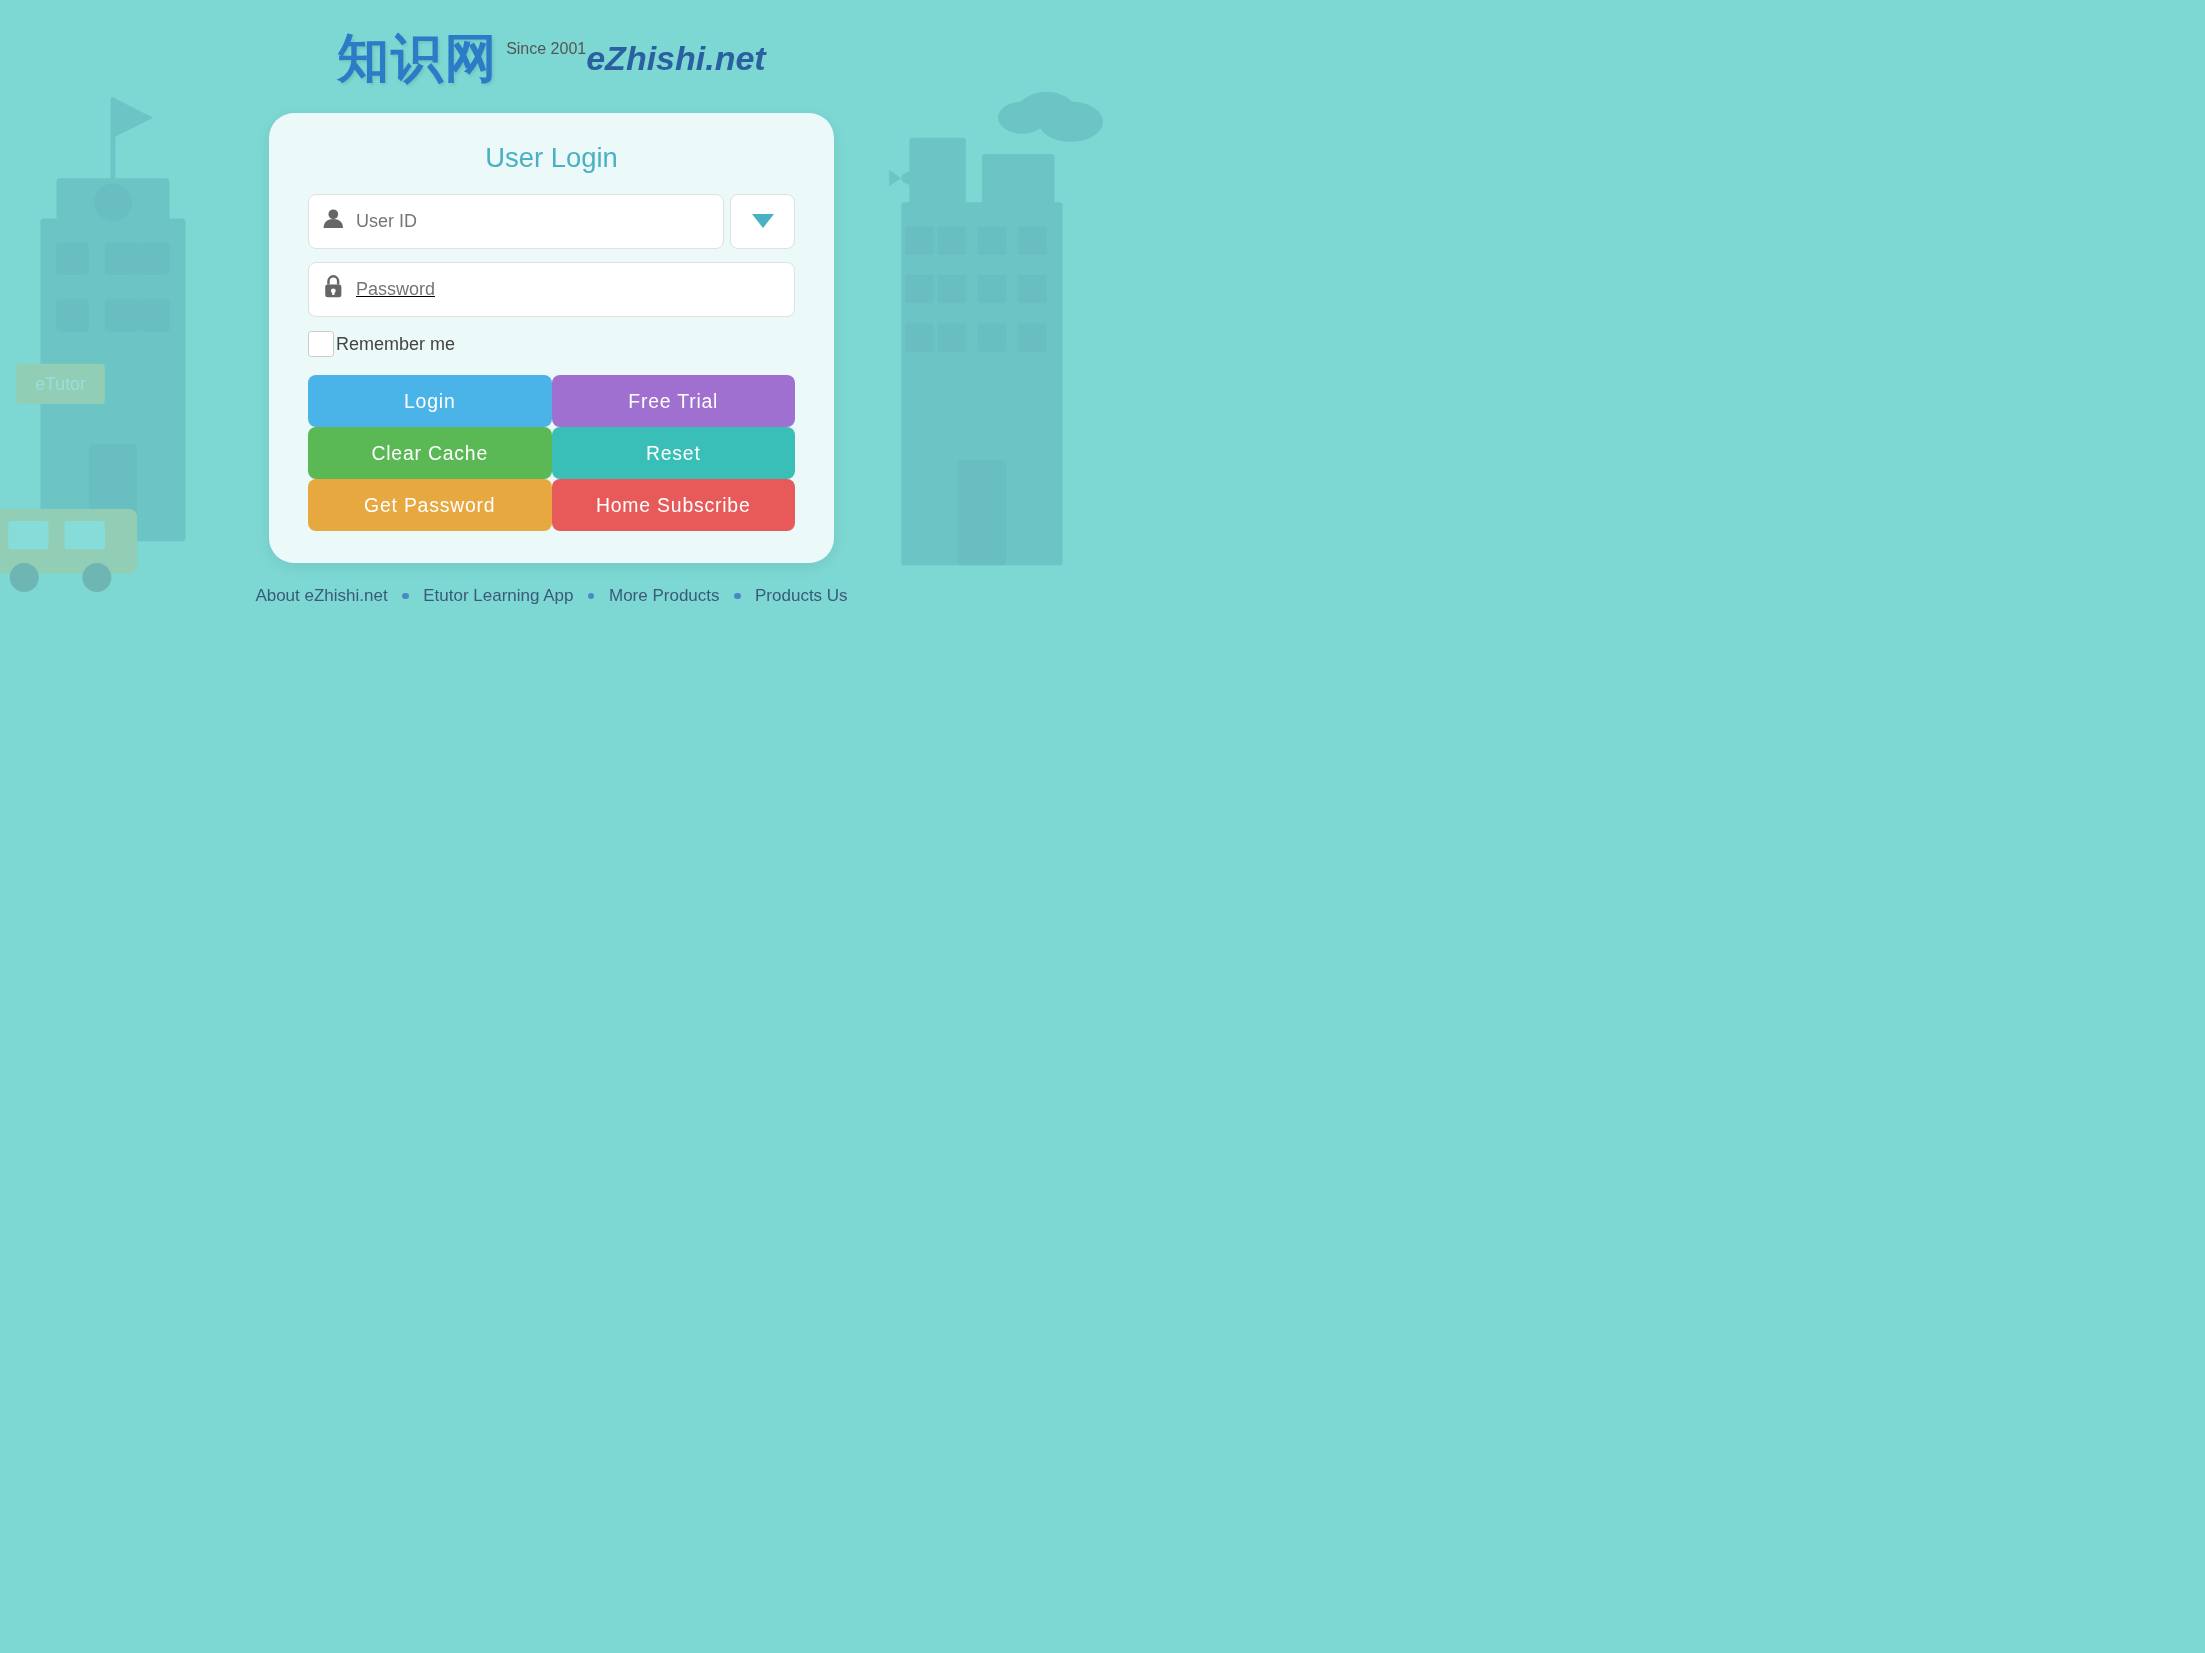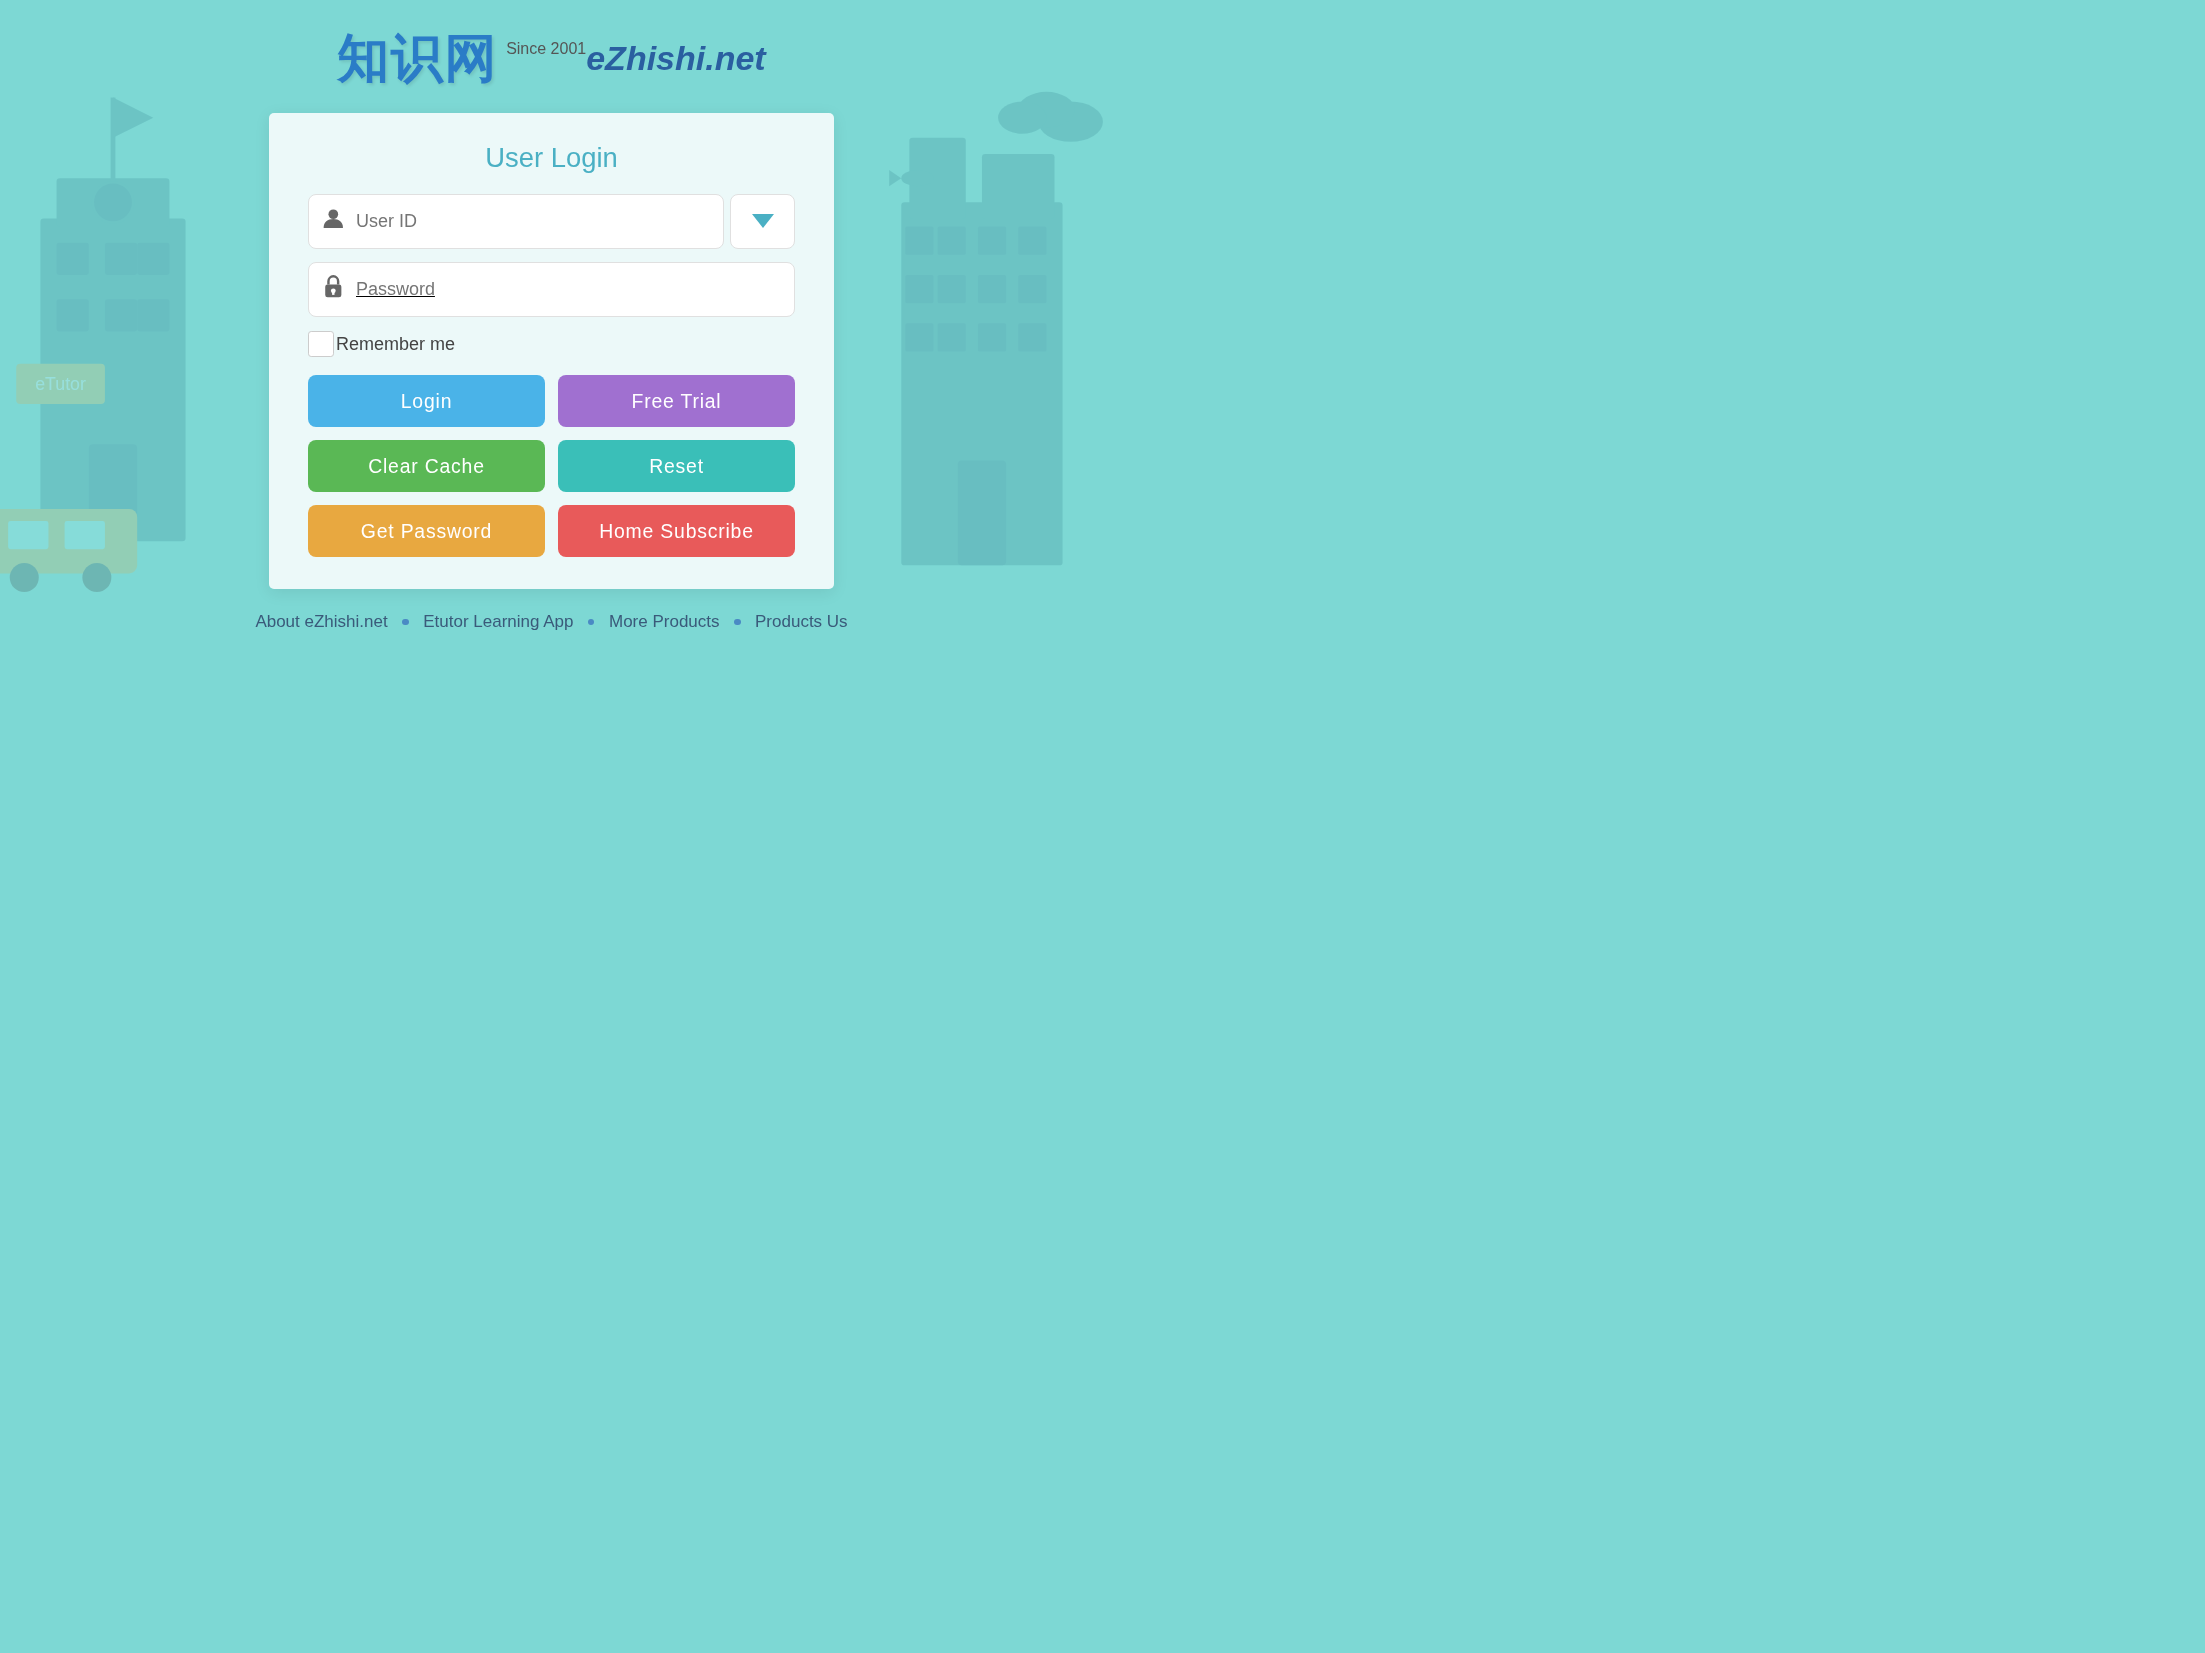--- a/index.html
+++ b/index.html
@@ -60,21 +60,21 @@
     .logo-domain {
       font-size: 34px;
       font-weight: 700;
       color: #2a5fa0;
       font-style: italic;
     }
 
     
     .login-card {
       background: rgba(255, 255, 255, 0.85);
-      border-radius: 5px;
+      border-radius: 25px;
       padding: 29px 39px 32px;
       width: 565px;
       margin-top: 19.4px;
       z-index: 1;
       box-shadow: 0 3.2px 16px rgba(0,0,0,0.08);
     }
 
     .card-title {
       text-align: center;
       font-size: 27.4px;
@@ -164,21 +164,20 @@
 
     .remember-label {
       font-size: 18px;
       color: #444;
     }
 
     
     .btn-grid {
       display: grid;
       grid-template-columns: 1fr 1fr;
-      gap: 13px;
     }
 
     .btn {
       border: none;
       border-radius: 8px;
       padding: 14.5px 8px;
       font-size: 19.4px;
       font-weight: 400;
       color: white;
       cursor: pointer;

